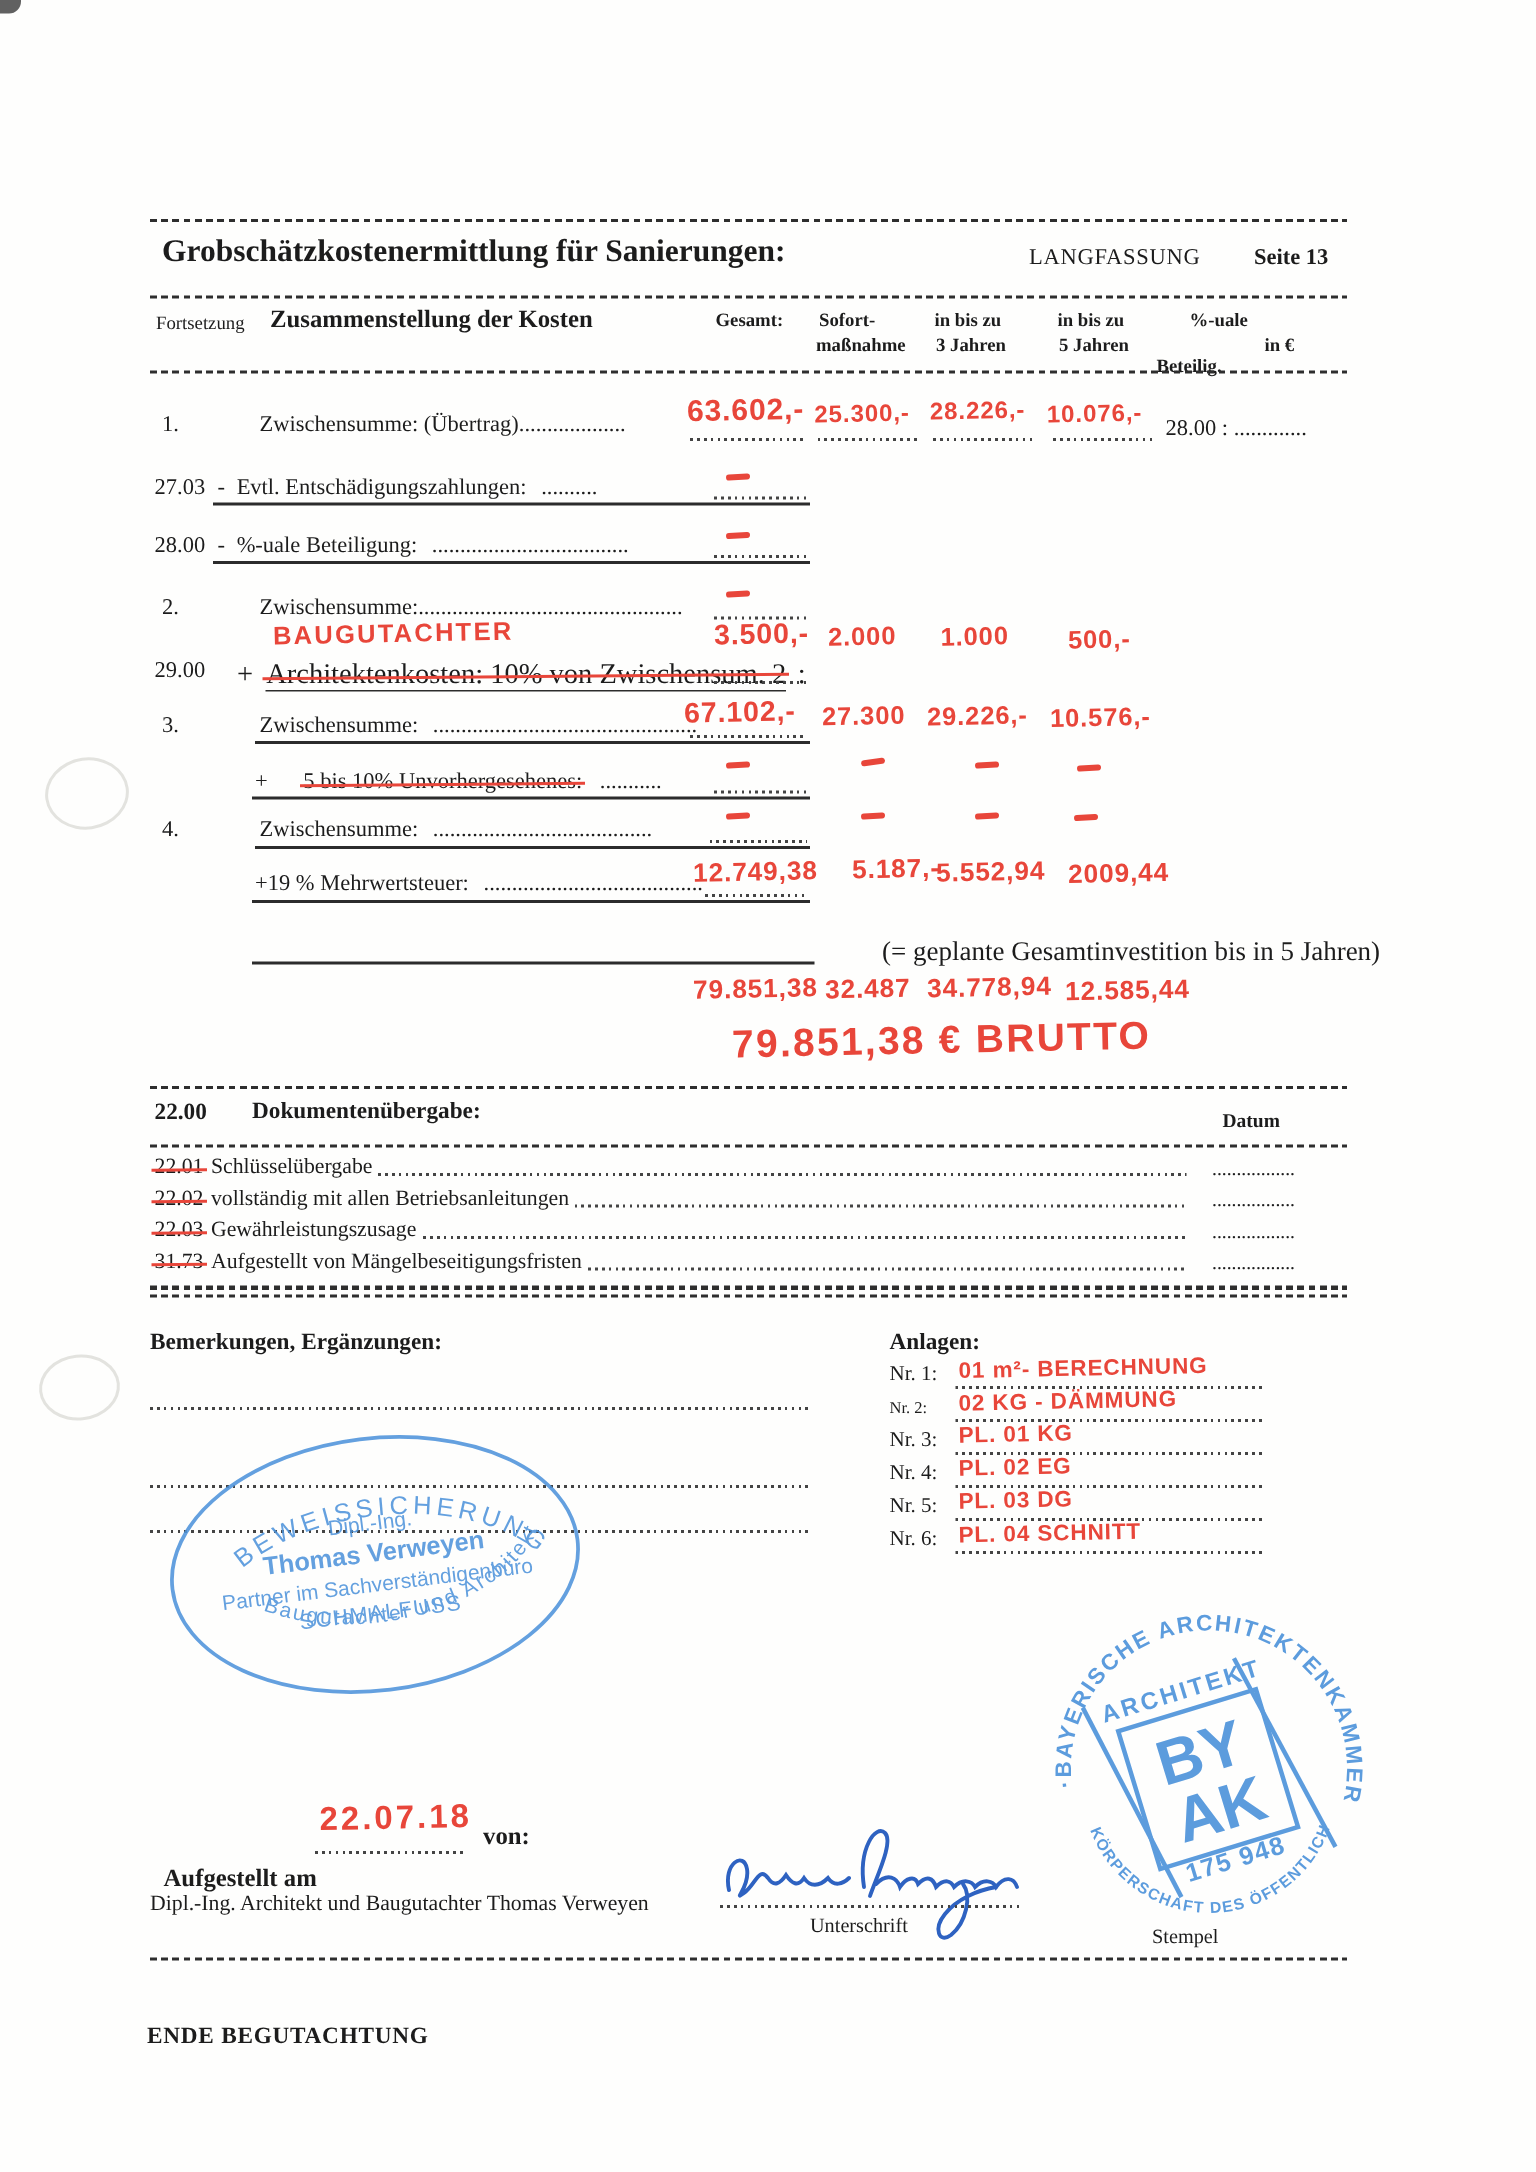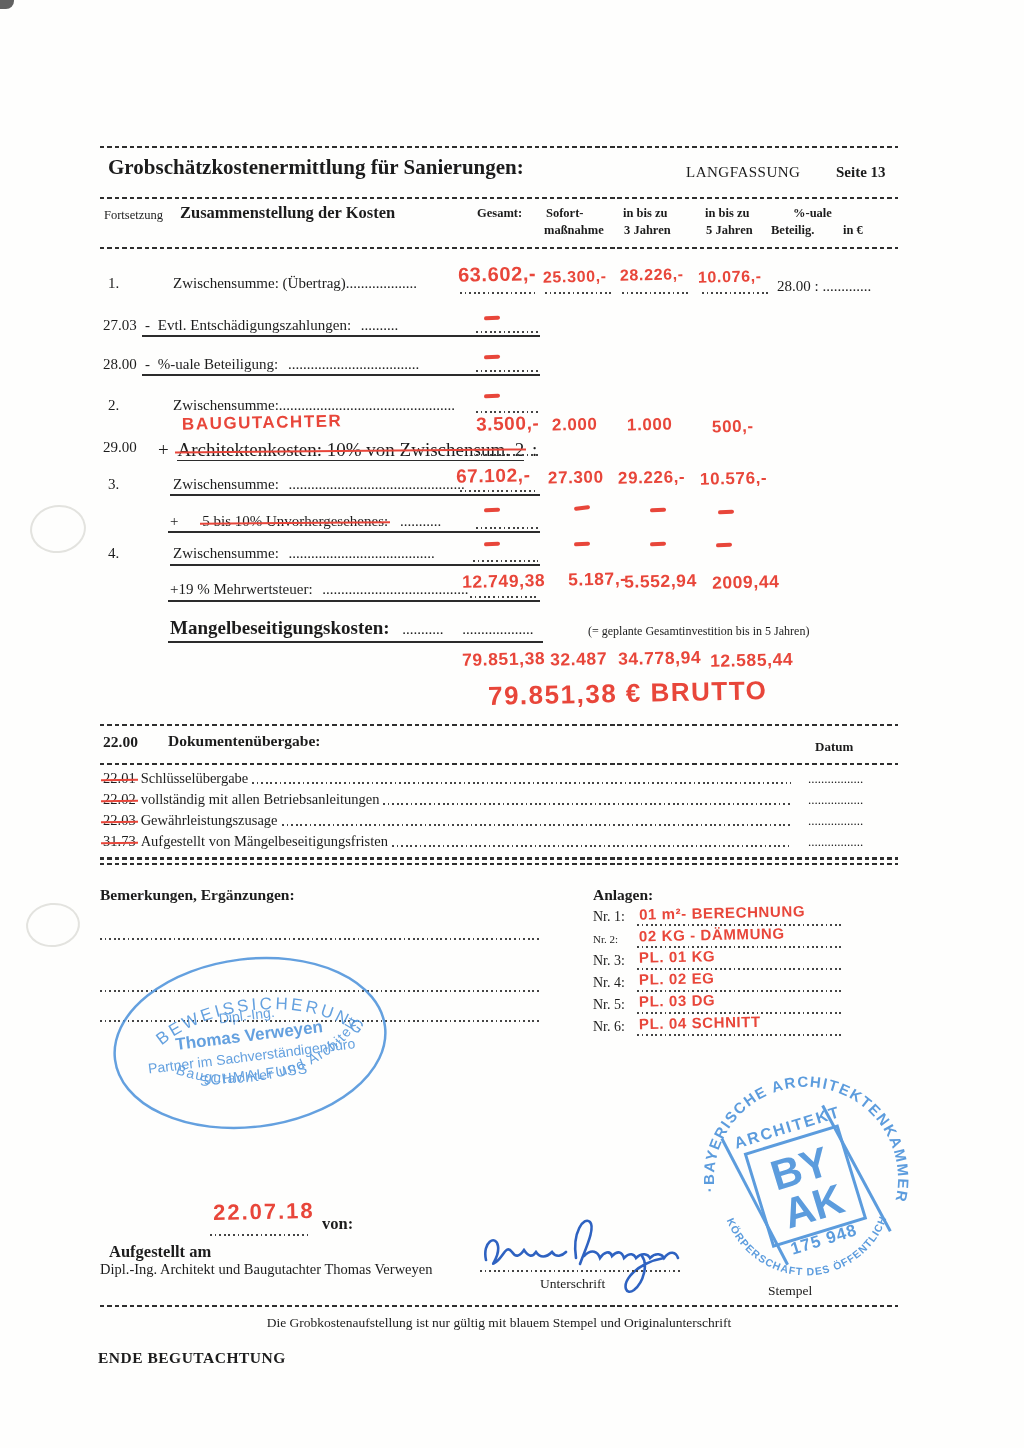--- a/index.html
+++ b/index.html
@@ -42,21 +42,21 @@
   <div class="abs" style="left:104px;top:209px;font-size:12.5px;">Fortsetzung</div>
   <div class="abs b" style="left:180px;top:204px;font-size:16.5px;">Zusammenstellung der Kosten</div>
   <div class="abs b" style="left:477px;top:207px;font-size:12.5px;">Gesamt:</div>
   <div class="abs b" style="left:546px;top:207px;font-size:12.5px;">Sofort-</div>
   <div class="abs b" style="left:544px;top:224px;font-size:12.5px;">maßnahme</div>
   <div class="abs b" style="left:623px;top:207px;font-size:12.5px;">in bis zu</div>
   <div class="abs b" style="left:624px;top:224px;font-size:12.5px;">3 Jahren</div>
   <div class="abs b" style="left:705px;top:207px;font-size:12.5px;">in bis zu</div>
   <div class="abs b" style="left:706px;top:224px;font-size:12.5px;">5 Jahren</div>
   <div class="abs b" style="left:793px;top:207px;font-size:12.5px;">%-uale</div>
-  <div class="abs b" style="left:771px;top:224px;font-size:12.5px;">Beteilig.</div>
+  <div class="abs b" style="left:771px;top:238px;font-size:12.5px;">Beteilig.</div>
   <div class="abs b" style="left:843px;top:224px;font-size:12.5px;">in €</div>
   <div class="hdash" style="top:247px;"></div>
 
   <div class="abs" style="left:108px;top:276px;font-size:15px;">1.</div>
   <div class="abs" style="left:173px;top:276px;font-size:15px;">Zwischensumme: (Übertrag)...................</div>
   <div class="abs hw" style="left:458px;top:264px;font-size:20px;">63.602,-</div>
   <div class="abs hw" style="left:543px;top:269px;font-size:16px;">25.300,-</div>
   <div class="abs hw" style="left:620px;top:267px;font-size:16px;">28.226,-</div>
   <div class="abs hw" style="left:698px;top:269px;font-size:16px;">10.076,-</div>
   <div class="abs" style="left:777px;top:279px;font-size:15px;">28.00 : .............</div>
@@ -143,26 +143,21 @@
     <span>+19 % Mehrwertsteuer:</span>
     <span style="margin-left:6px;">.......................................</span>
   </div>
   <div class="abs hw" style="left:462px;top:572px;font-size:17.5px;">12.749,38</div>
   <div class="abs hw" style="left:568px;top:570px;font-size:17.5px;">5.187,-</div>
   <div class="abs hw" style="left:624px;top:572px;font-size:17.5px;">5.552,94</div>
   <div class="abs hw" style="left:712px;top:573px;font-size:17.5px;">2009,44</div>
   <div class="dot" style="left:470px;top:596px;width:68px;"></div>
   <div class="ul" style="left:168px;top:600px;width:372px;"></div>
 
-  <div class="abs b" style="left:170px;top:618px;font-size:19px;">
-    <span>Mangelbeseitigungskosten:</span>
-    <span style="font-size:15px;font-weight:normal;margin-left:8px;">...........</span>
-    <span style="font-size:15px;font-weight:normal;margin-left:14px;">...................</span>
-  </div>
-  <div class="abs" style="left:588px;top:625px;font-size:12px;">(=  geplante Gesamtinvestition bis in 5 Jahren)</div>
+  <div class="abs" style="left:588px;top:625px;font-size:18px;">(=  geplante Gesamtinvestition bis in 5 Jahren)</div>
   <div class="ul" style="left:168px;top:641px;width:375px;"></div>
 
   <div class="abs hw" style="left:462px;top:650px;font-size:17.5px;">79.851,38</div>
   <div class="abs hw" style="left:550px;top:650px;font-size:17.5px;">32.487</div>
   <div class="abs hw" style="left:618px;top:649px;font-size:17.5px;">34.778,94</div>
   <div class="abs hw" style="left:710px;top:651px;font-size:17.5px;">12.585,44</div>
   <div class="abs hw" style="left:488px;top:680px;font-size:26px;letter-spacing:1.5px;">79.851,38 € BRUTTO</div>
 
   <div class="hdash" style="top:724px;"></div>
   <div class="abs b" style="left:103px;top:734px;font-size:15.5px;">22.00</div>
@@ -284,16 +279,15 @@
       <path d="M104,46 C100,20 112,4 118,10 C124,16 112,40 108,52"></path>
       <path d="M112,44 C120,36 126,40 128,46 C132,40 138,38 140,44 C146,38 150,40 152,46 C158,40 162,42 164,46 C170,40 176,42 178,46 C184,40 190,42 192,46 C198,38 204,40 206,46"></path>
       <path d="M170,44 C176,52 172,70 162,78 C154,84 150,74 158,64 C166,54 180,48 192,46"></path>
     </g>
   </svg>
   <div class="dot" style="left:480px;top:1270px;width:200px;"></div>
   <div class="abs" style="left:540px;top:1277px;font-size:13.5px;">Unterschrift</div>
   <div class="abs" style="left:768px;top:1284px;font-size:13.5px;">Stempel</div>
 
   <div class="hdash" style="top:1305px;"></div>
-  <div class="abs" style="left:100px;top:1316px;width:798px;text-align:center;font-size:13.5px;">Die Grobkostenaufstellung ist nur gültig mit blauem Stempel und Originalunterschrift</div>
   <div class="abs b" style="left:98px;top:1350px;font-size:15.5px;letter-spacing:.5px;">ENDE BEGUTACHTUNG</div>
 
 </div>
 
 </body></html>

